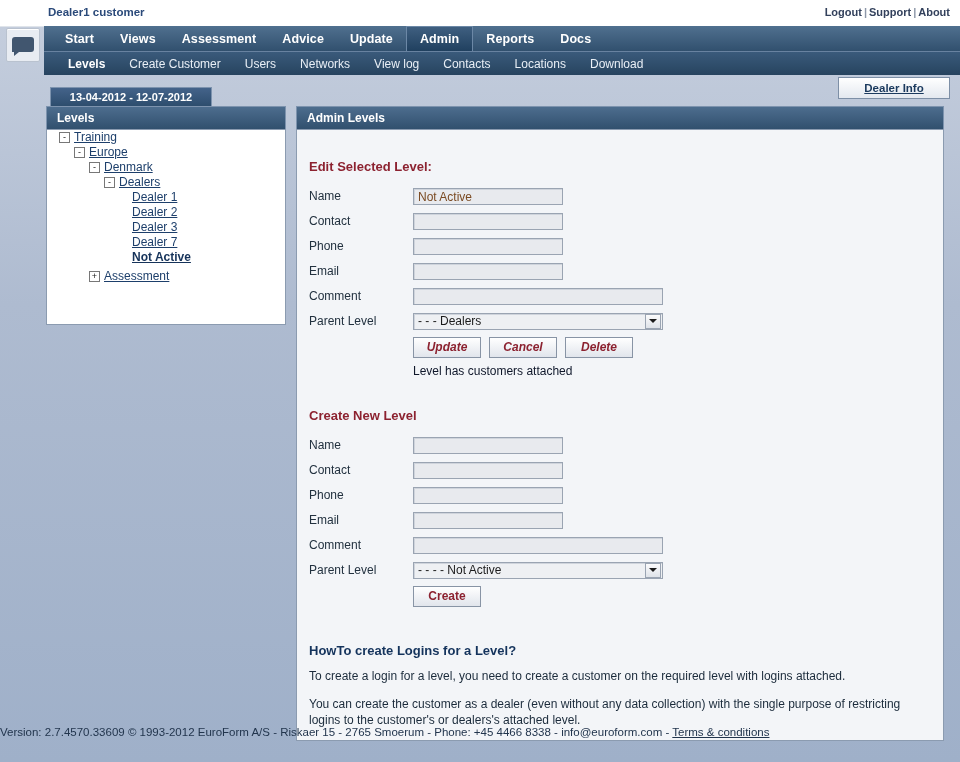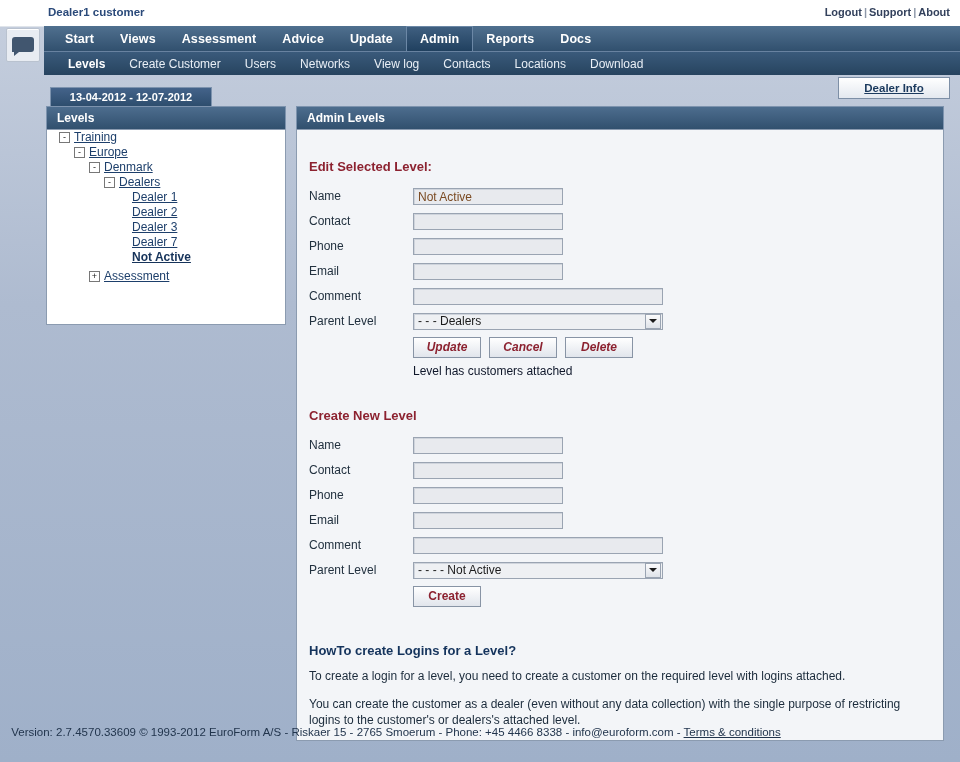--- a/index.html
+++ b/index.html
@@ -335,21 +335,20 @@
     font-size: 12px;
     color: #1b2b3b;
     line-height: 16px;
   }
 
   
   .footer {
     position: absolute;
     left: 0; top: 726px;
     width: 792px;
-    text-align: center;
     font-size: 11.5px;
     color: #22354d;
   }
   .footer a { color: #22354d; text-decoration: underline; }
 </style>
 </head>
 <body>
 
 <div class="page">
 

